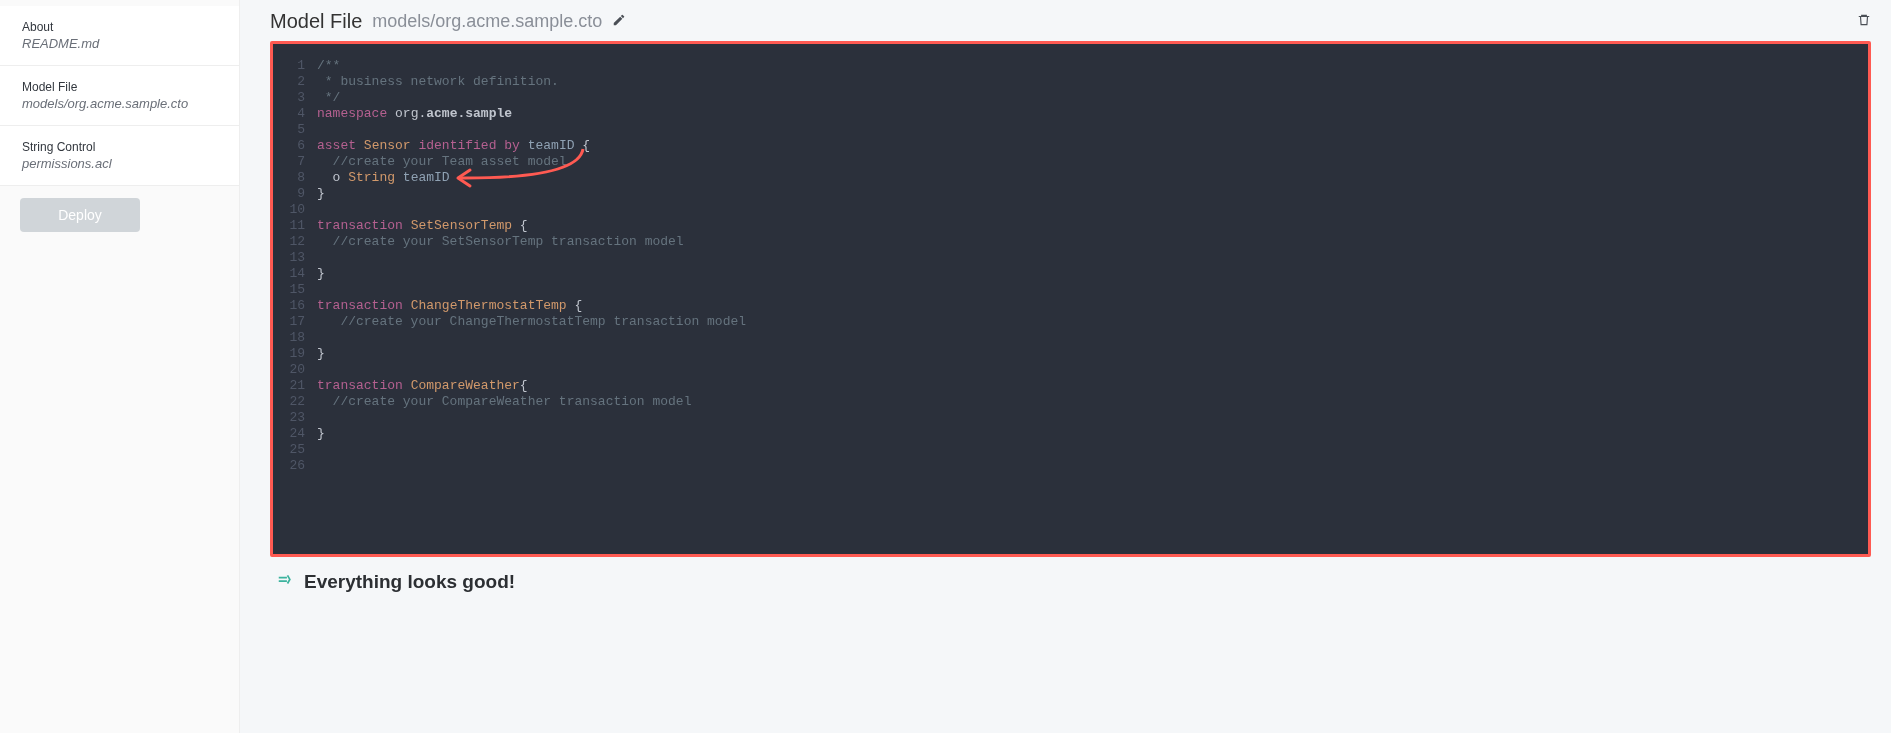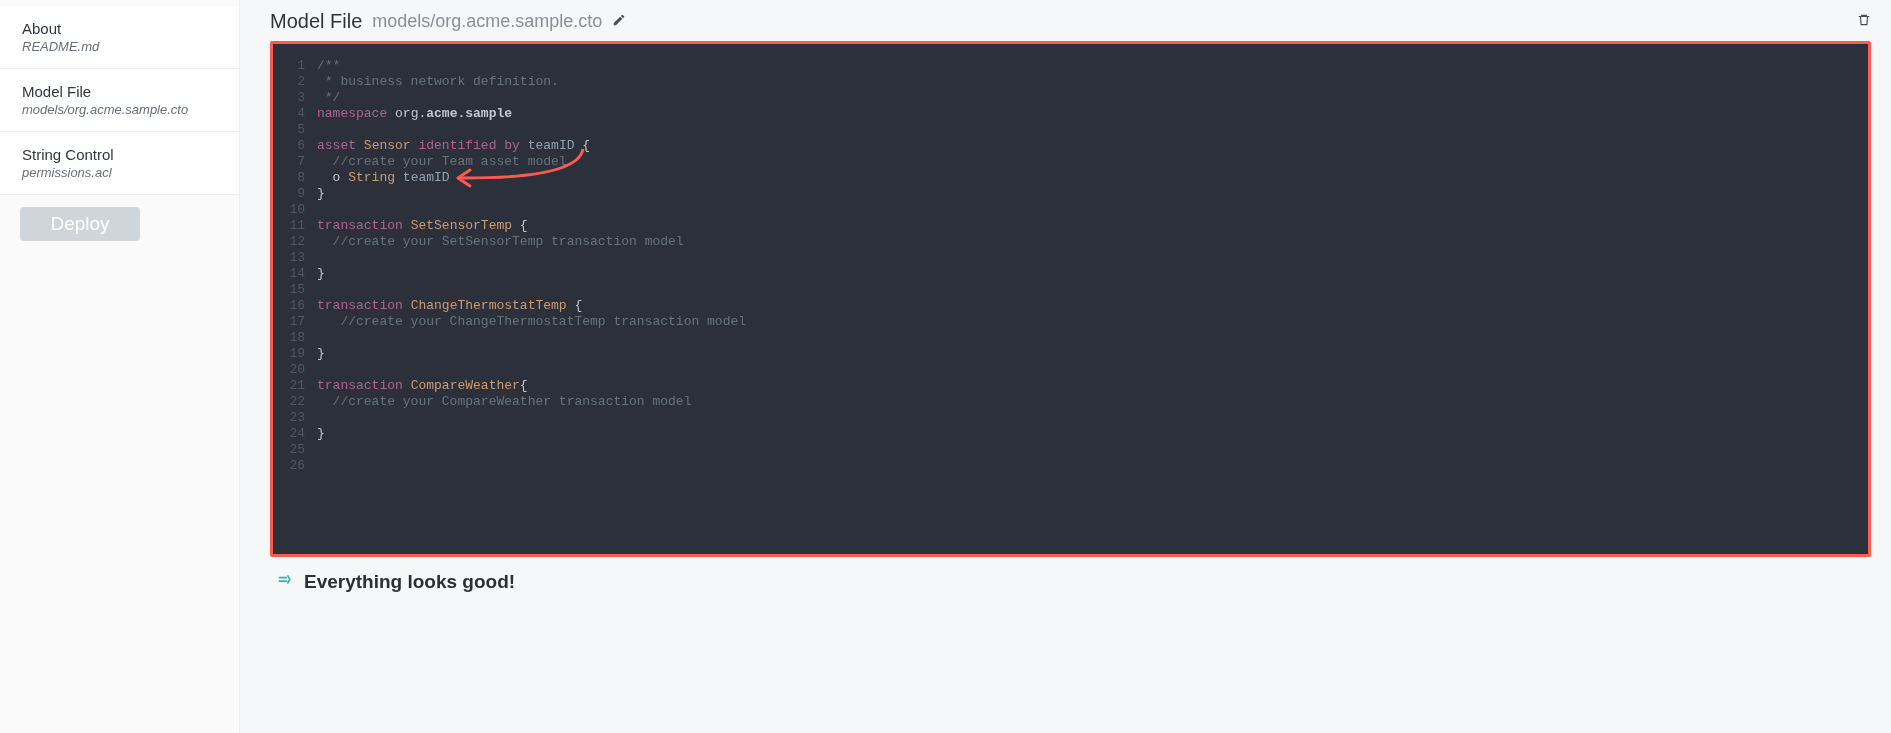--- a/index.html
+++ b/index.html
@@ -28,37 +28,37 @@
     padding: 6px 22px 10px 22px;
     text-transform: uppercase;
   }
   .file-item {
     padding: 14px 22px;
     border-bottom: 1px solid #eee;
     cursor: pointer;
     background: #fff;
   }
   .file-item.active { background: #fff; }
-  .file-item-title { font-size: 15px; color: #32373e; margin-bottom: 2px; }
+  .file-item-title { font-size: 12px; color: #32373e; margin-bottom: 2px; }
   .file-item-sub { font-size: 13px; color: #6a6f78; font-style: italic; }
   .add-file {
     padding: 16px 22px;
     font-size: 14px;
     color: #3a3f46;
     cursor: pointer;
   }
   .deploy-wrap { padding: 12px 20px; }
   .deploy-btn {
     width: 120px;
     height: 34px;
     background: #d0d5d9;
     border: none;
     border-radius: 4px;
     color: #fff;
-    font-size: 19px;
+    font-size: 14px;
     cursor: not-allowed;
   }
   .main {
     flex: 1;
     display: flex;
     flex-direction: column;
     padding: 0 20px 0 30px;
   }
   .main-header {
     display: flex;

